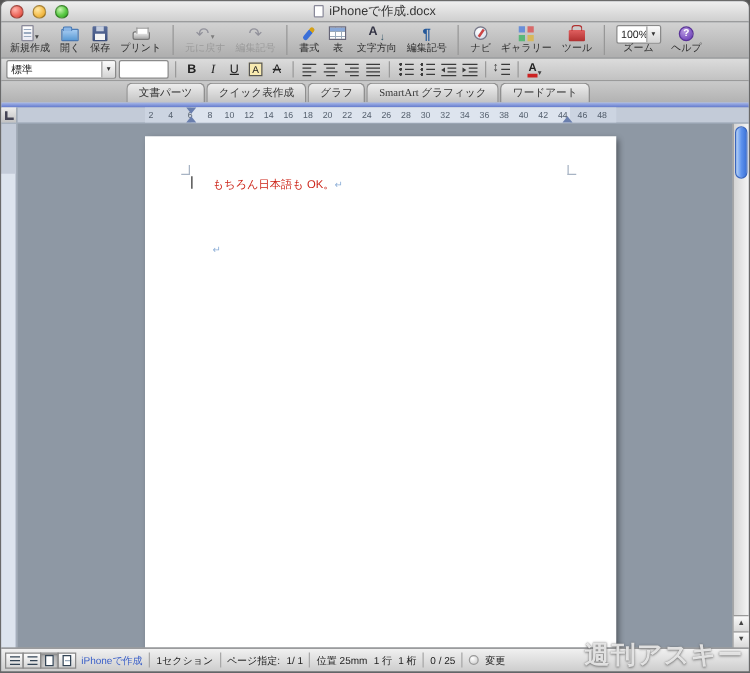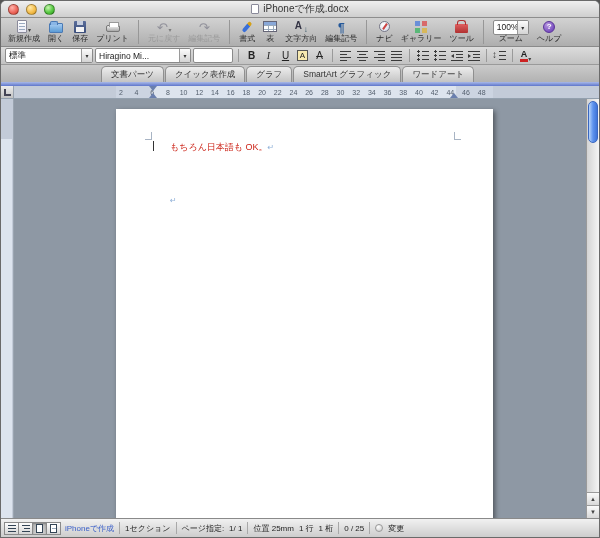--- a/index.html
+++ b/index.html
@@ -74,21 +74,21 @@
   .ic-al-j{background-size:11px 1px,11px 1px,11px 1px,11px 1px;background-position:0 0,0 3px,0 6px,0 9px;}
   .ic-list{width:12px;height:11px;background-repeat:no-repeat;background-image:radial-gradient(circle,#3a3a3a 1px,transparent 1.3px),radial-gradient(circle,#3a3a3a 1px,transparent 1.3px),radial-gradient(circle,#3a3a3a 1px,transparent 1.3px),linear-gradient(#3a3a3a,#3a3a3a),linear-gradient(#3a3a3a,#3a3a3a),linear-gradient(#3a3a3a,#3a3a3a);background-size:3px 3px,3px 3px,3px 3px,7px 1px,7px 1px,7px 1px;background-position:0 0,0 4px,0 8px,5px 1px,5px 5px,5px 9px;}
   .ic-ind{position:relative;width:12px;height:10px;background-repeat:no-repeat;background-image:linear-gradient(#3a3a3a,#3a3a3a),linear-gradient(#3a3a3a,#3a3a3a),linear-gradient(#3a3a3a,#3a3a3a),linear-gradient(#3a3a3a,#3a3a3a);background-size:12px 1px,7px 1px,7px 1px,12px 1px;background-position:0 0,5px 3px,5px 6px,0 9px;}
   .ic-ind-out::before{content:"";position:absolute;left:0;top:3px;border-top:2px solid transparent;border-bottom:2px solid transparent;border-right:3px solid #3a3a3a;}
   .ic-ind-in::before{content:"";position:absolute;left:0;top:3px;border-top:2px solid transparent;border-bottom:2px solid transparent;border-left:3px solid #3a3a3a;}
   .ic-space{position:relative;width:13px;height:10px;background-repeat:no-repeat;background-image:linear-gradient(#3a3a3a,#3a3a3a),linear-gradient(#3a3a3a,#3a3a3a),linear-gradient(#3a3a3a,#3a3a3a);background-size:7px 1px,7px 1px,7px 1px;background-position:6px 0,6px 4px,6px 8px;}
   .ic-space::before{content:"↕";position:absolute;left:-1px;top:-2px;font-size:10px;color:#3a3a3a;}
   .ic-fc{font-size:9px;font-weight:bold;color:#222;border-bottom:3px solid #c22;line-height:9px;padding:0 1px;}
 
   
-  .gallerybar{position:absolute;top:64px;left:0;right:0;height:17px;background:linear-gradient(#cacaca,#b2b2b2);display:flex;align-items:flex-end;padding-left:100px;gap:1px;}
+  .gallerybar{position:absolute;top:64px;left:0;right:0;height:17px;background:linear-gradient(#cacaca,#b2b2b2);display:flex;align-items:flex-end;padding-left:100px;gap:1px;font-family:Liberation Serif, serif;}
   .gtab{background:linear-gradient(#ededed,#c4c4c4);border:1px solid #8f8f8f;border-bottom:none;border-radius:5px 5px 0 0;padding:2px 9px 1px;font-size:8.5px;color:#333;white-space:nowrap;}
   .bluebar{position:absolute;top:81px;left:0;right:0;height:4px;background:linear-gradient(#a9b9e8,#5f76cb);}
 
   
   .ruler{position:absolute;top:85px;left:0;right:0;height:13px;background:#c3cbd8;border-bottom:1px solid #93a0ae;}
   .ruler-page{position:absolute;left:115px;width:377px;top:0;bottom:0;background:#ccd4e1;}
   .ruler-active{position:absolute;left:152px;width:303px;top:0;bottom:0;background:#dde4ee;}
   .ruler-nums{position:absolute;left:112px;top:0;bottom:0;display:flex;}
   .ruler-nums span{width:15.7px;text-align:center;font-size:7px;line-height:13px;color:#55606e;}
   .ruler-corner{position:absolute;left:0;top:0;width:13px;height:12px;background:linear-gradient(#ececec,#c2c2c2);border-right:1px solid #98a2ae;display:flex;align-items:center;justify-content:center;}
@@ -253,24 +253,20 @@
       <span class="ticon">
           <span class="ic-help"></span>
         </span>
       <span class="tlabel">ヘルプ</span>
     </div>
   </div>
 
   <div class="formatbar">
     <div class="combo w-style">
       <span class="cval">標準</span>
-      <span class="carrow"></span>
-    </div>
-    <div class="combo w-font">
-      <span class="cval">Hiragino Mi...</span>
       <span class="carrow"></span>
     </div>
     <div class="combo w-size">
       <span class="cval">11</span>
       <span class="carrow"></span>
     </div>
     <div class="fsep"></div>
     <div class="fbtn fb-b">
         <span>B</span>
       </div>
@@ -414,14 +410,15 @@
     <span class="sitem">位置 25mm</span>
     <span class="sitem">1 行</span>
     <span class="sitem">1 桁</span>
     <span class="ssep"></span>
     <span class="sitem">0 / 25</span>
     <span class="ssep"></span>
     <span class="schip"></span>
     <span class="sitem">変更</span>
   </div>
 
+  <div class="watermark">週刊アスキー</div>
 
 </div>
 
 </body></html>

